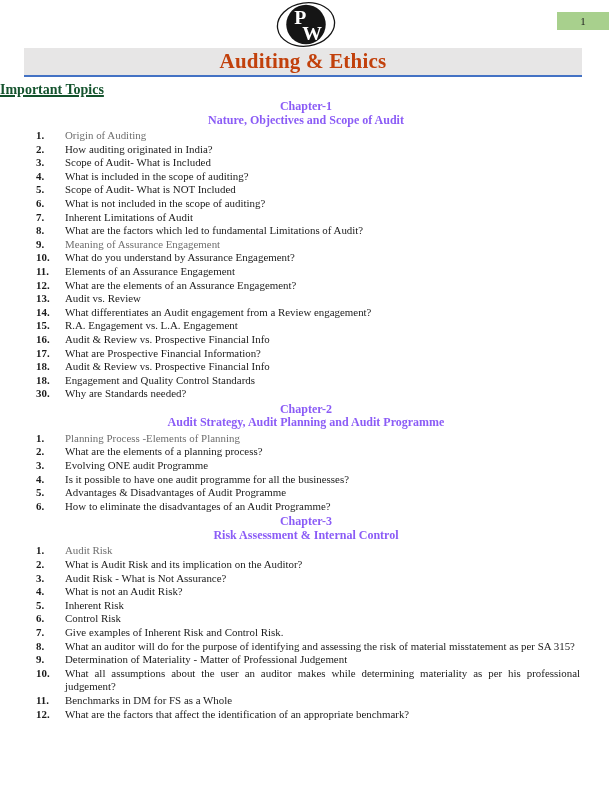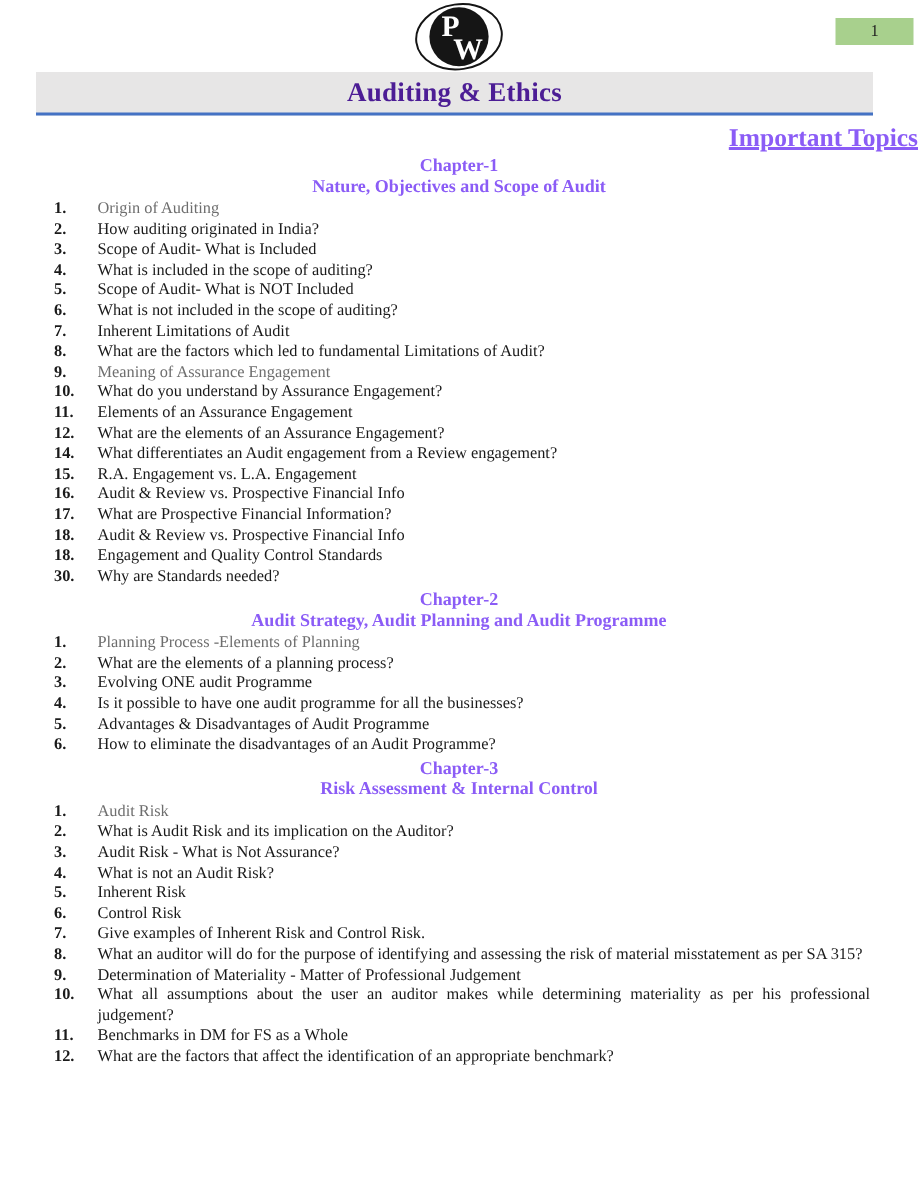--- a/index.html
+++ b/index.html
@@ -28,30 +28,30 @@
     width:52px;height:18px;
     background:var(--badge-bg);
     font-size:11px;line-height:18px;text-align:center;color:#1f1f1f;
   }
   .banner{
     margin:48px 30px 0 24px;
     height:29px;
     background:var(--banner-bg);
     border-bottom:2.5px solid var(--rule);
     display:flex;align-items:center;justify-content:center;
-    font-size:18px;font-weight:700;letter-spacing:.2px;
-    color:#4c1d95;
+    font-size:21px;font-weight:700;letter-spacing:.2px;
+    color:#c2410c;
   }
   .subtitle{
     margin-top:5px;
-    text-align:right;
-    font-size:17px;font-weight:700;
+    text-align:left;
+    font-size:14px;font-weight:700;
     text-decoration:underline;
     text-decoration-thickness:1.5px;
-    color:#8b5cf6;
+    color:#14532d;
   }
   .chapter{margin-top:2px;}
   .chapter + .chapter{}
   .chapter-name,.chapter-title{
     text-align:center;font-weight:700;
     font-size:12px;line-height:13.5px;color:#8b5cf6;
   }
   .topic-list{
     list-style:none;
     margin-top:2px;
@@ -146,20 +146,24 @@
   <li>
     <span class="num">11.</span>
     <span class="txt">Elements of an Assurance Engagement</span>
   </li>
 
   <li>
     <span class="num">12.</span>
     <span class="txt">What are the elements of an Assurance Engagement?</span>
   </li>
 
+  <li>
+    <span class="num">13.</span>
+    <span class="txt">Audit vs. Review</span>
+  </li>
 
   <li>
     <span class="num">14.</span>
     <span class="txt">What differentiates an Audit engagement from a Review engagement?</span>
   </li>
 
   <li>
     <span class="num">15.</span>
     <span class="txt">R.A. Engagement vs. L.A. Engagement</span>
   </li>

